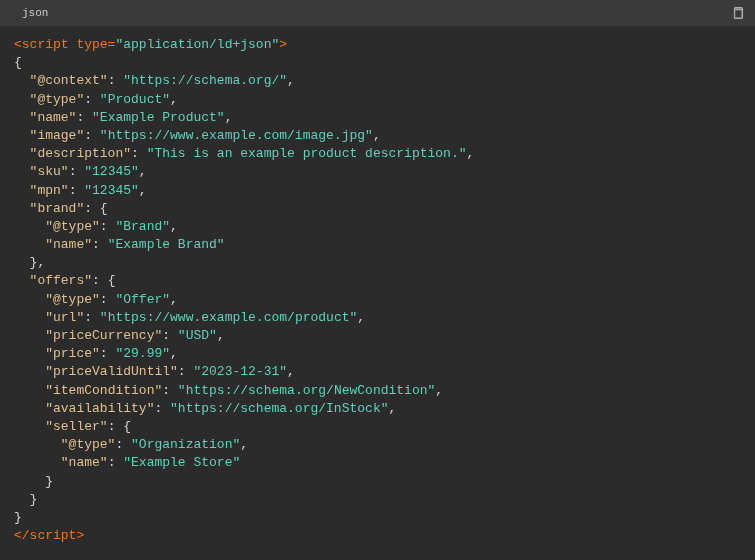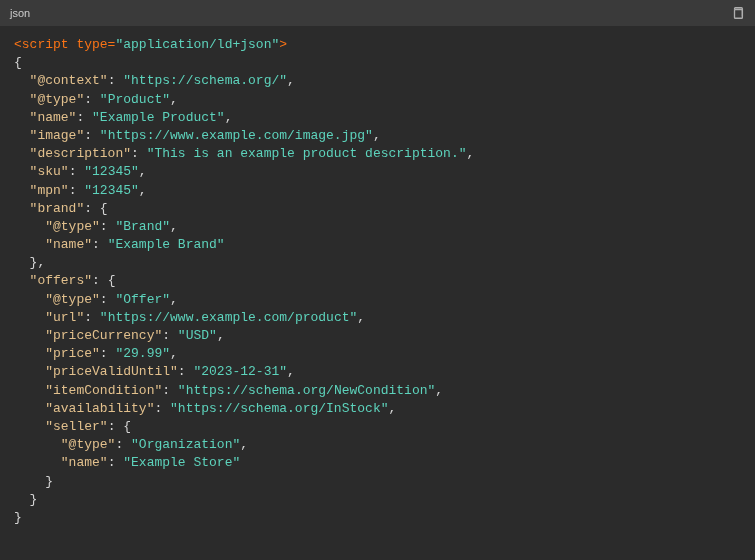--- a/index.html
+++ b/index.html
@@ -19,21 +19,22 @@
       background: #3a3a3a;
       height: 26px;
       display: flex;
       align-items: center;
       justify-content: space-between;
       padding: 0 10px;
     }
     .lang-label {
       color: #cccccc;
       font-size: 11px;
-      font-family: Liberation Sans, sans-serif;
+      font-family: Liberation Mono, monospace;
+      margin-left: 12px;
     }
     .copy-icon {
       width: 14px;
       height: 14px;
       cursor: pointer;
       opacity: 0.8;
     }
     .copy-icon svg {
       width: 100%;
       height: 100%;
@@ -93,13 +94,14 @@
 <div class="code-line">    <span class="key">"price"</span><span class="punct">: </span><span class="string">"29.99"</span><span class="punct">,</span></div>
 <div class="code-line">    <span class="key">"priceValidUntil"</span><span class="punct">: </span><span class="string">"2023-12-31"</span><span class="punct">,</span></div>
 <div class="code-line">    <span class="key">"itemCondition"</span><span class="punct">: </span><span class="string">"https://schema.org/NewCondition"</span><span class="punct">,</span></div>
 <div class="code-line">    <span class="key">"availability"</span><span class="punct">: </span><span class="string">"https://schema.org/InStock"</span><span class="punct">,</span></div>
 <div class="code-line">    <span class="key">"seller"</span><span class="punct">: </span><span class="brace">{</span></div>
 <div class="code-line">      <span class="key">"@type"</span><span class="punct">: </span><span class="string">"Organization"</span><span class="punct">,</span></div>
 <div class="code-line">      <span class="key">"name"</span><span class="punct">: </span><span class="string">"Example Store"</span></div>
 <div class="code-line">    <span class="brace">}</span></div>
 <div class="code-line">  <span class="brace">}</span></div>
 <div class="code-line"><span class="brace">}</span></div>
+<div class="code-line"><span class="tag-bracket">&lt;/script&gt;</span></div>
 </div>
 
 </body></html>

